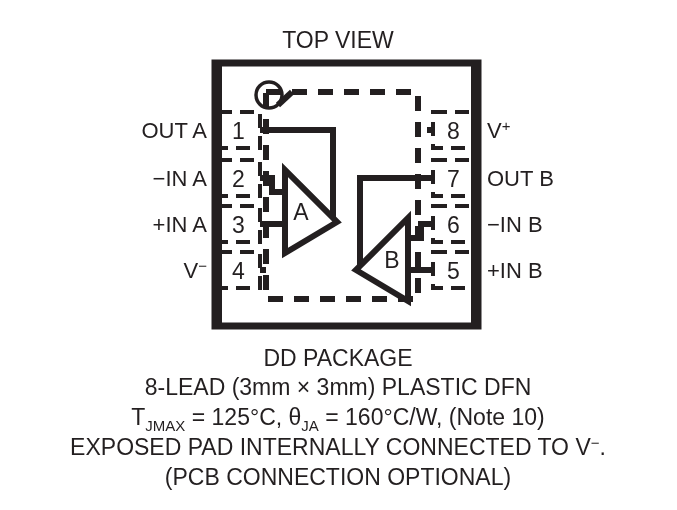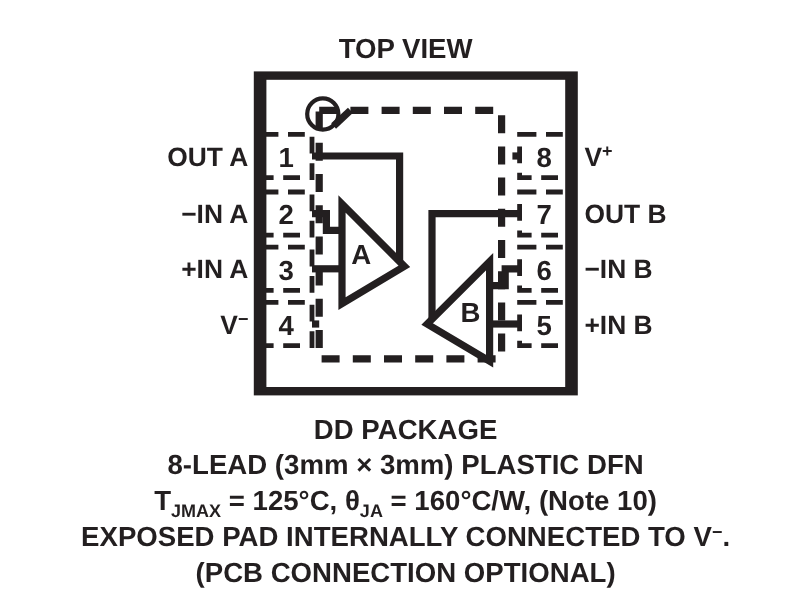--- a/index.html
+++ b/index.html
@@ -4,21 +4,21 @@
 <style>
   html,body{margin:0;padding:0;}
   body{
     width:677px;height:510px;
     background:#ffffff;
     font-family:"Liberation Sans", sans-serif;
     color:#231f20;
     overflow:hidden;
     position:relative;
   }
-  #stage{position:absolute;left:0;top:0;width:662px;height:510px;font-weight:bold;}
+  #stage{position:absolute;left:0;top:0;width:662px;height:510px;}
   svg{display:block;}
   .txt{fill:#231f20;font-family:"Liberation Sans", sans-serif;}
   .title{font-size:23px;}
   .pinlabel{font-size:22px;}
   .pinnum{font-size:23px;}
   .amplbl{font-size:23px;}
   .cap{font-size:23px;}
   .sup{font-size:15px;}
   .sub{font-size:15px;}
 </style>

